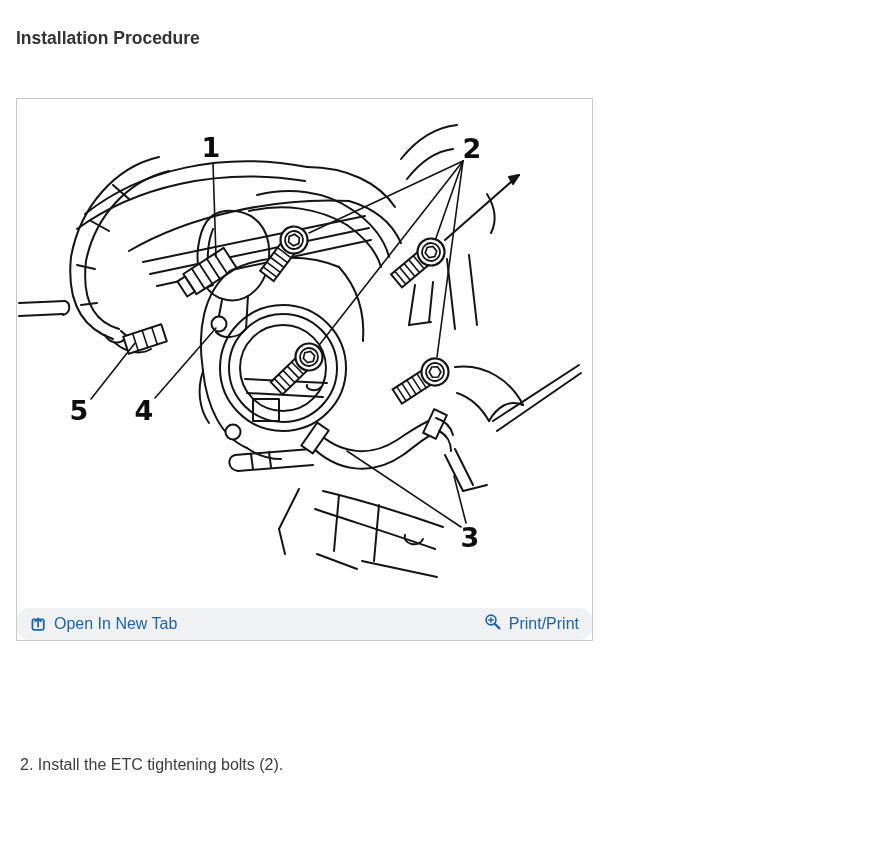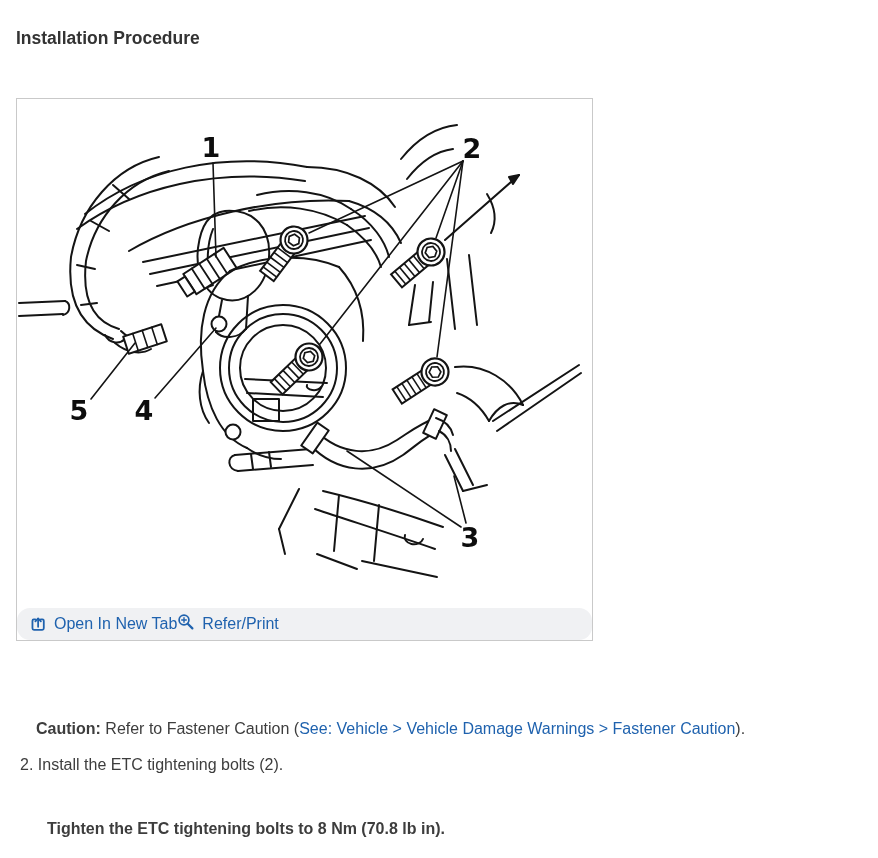--- a/index.html
+++ b/index.html
@@ -11,21 +11,21 @@
     position:absolute;left:16px;top:28px;margin:0;
     font-size:17.5px;font-weight:bold;color:var(--title,#333);
   }
   .figure{
     position:absolute;left:16px;top:98px;width:575px;height:541px;margin:0;
     border:1px solid var(--figure-border,#c9c9c9);background:#fff;
   }
   .figure-image{width:575px;height:509px;background:#fff;}
   .figure-toolbar{
     width:575px;height:32px;background:var(--toolbar-bg,#f0f1f3);
-    display:flex;align-items:center;justify-content:flex-start;
+    display:flex;align-items:center;justify-content:space-between;
     box-sizing:border-box;padding:0 13px;border-radius:13px;
   }
   .tb-link{
     display:flex;align-items:center;gap:7px;text-decoration:none;
     color:var(--link,#1f62ae);font-size:16px;cursor:pointer;
   }
   .tb-link svg{display:block;}
   .step{position:absolute;font-size:16px;color:var(--text,#3d3d3d);}
   .caution-label{font-weight:bold;}
   .caution-link{color:var(--link,#1f62ae);text-decoration:none;cursor:pointer;}
@@ -208,25 +208,23 @@
           <path d="M5.7,5.6 L8.6,2.6 L11.5,5.6"></path>
         </svg>
         <span>Open In New Tab</span>
       </a>
       <a class="tb-link" href="#">
         <svg width="18" height="18" viewBox="0 0 18 18" fill="none" stroke="#1f62ae" stroke-width="1.7" stroke-linecap="round" style="stroke:var(--link,#1f62ae);margin-top:-4px">
           <circle cx="7" cy="7" r="4.9"></circle>
           <path d="M10.7,10.7 L15.4,15.4" stroke-width="2.2"></path>
           <path d="M7,4.7 V9.3 M4.7,7 H9.3" stroke-width="1.4"></path>
         </svg>
-        <span>Refer/Print</span>
+        <span>Print/Print</span>
       </a>
     </div>
   </figure>
 
 
-  <div class="step" style="left:36px;top:720px"><span class="caution-label">Caution:</span><span> Refer to Fastener Caution (</span><a class="caution-link" href="#">See: Vehicle &gt; Vehicle Damage Warnings &gt; Fastener Caution</a><span>).</span></div>
 
   <div class="step" style="left:20px;top:756px">2. Install the ETC tightening bolts (2).</div>
 
-  <div class="step torque" style="left:47px;top:820px">Tighten the ETC tightening bolts to 8 Nm (70.8 lb in).</div>
 
 </div>
 
 </body></html>

